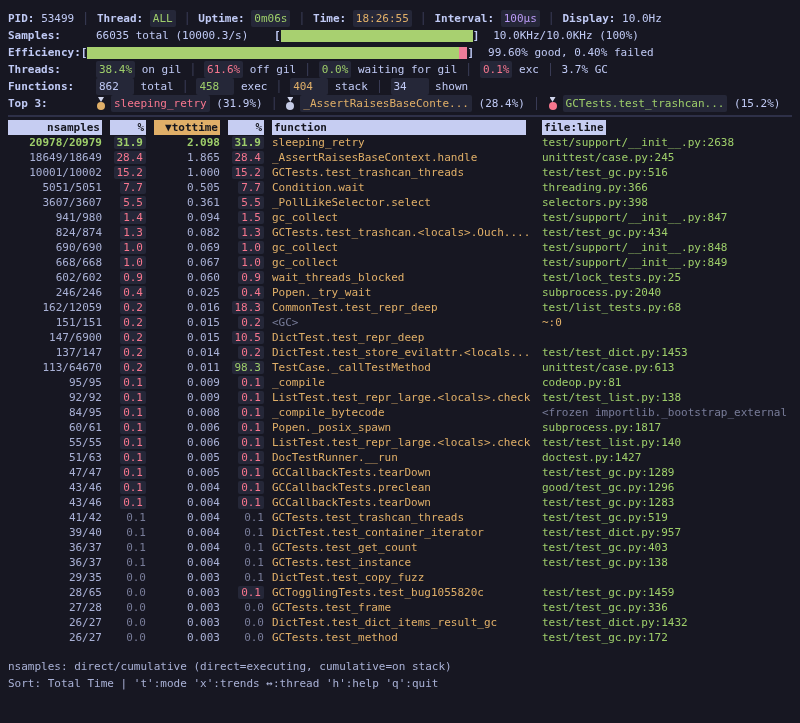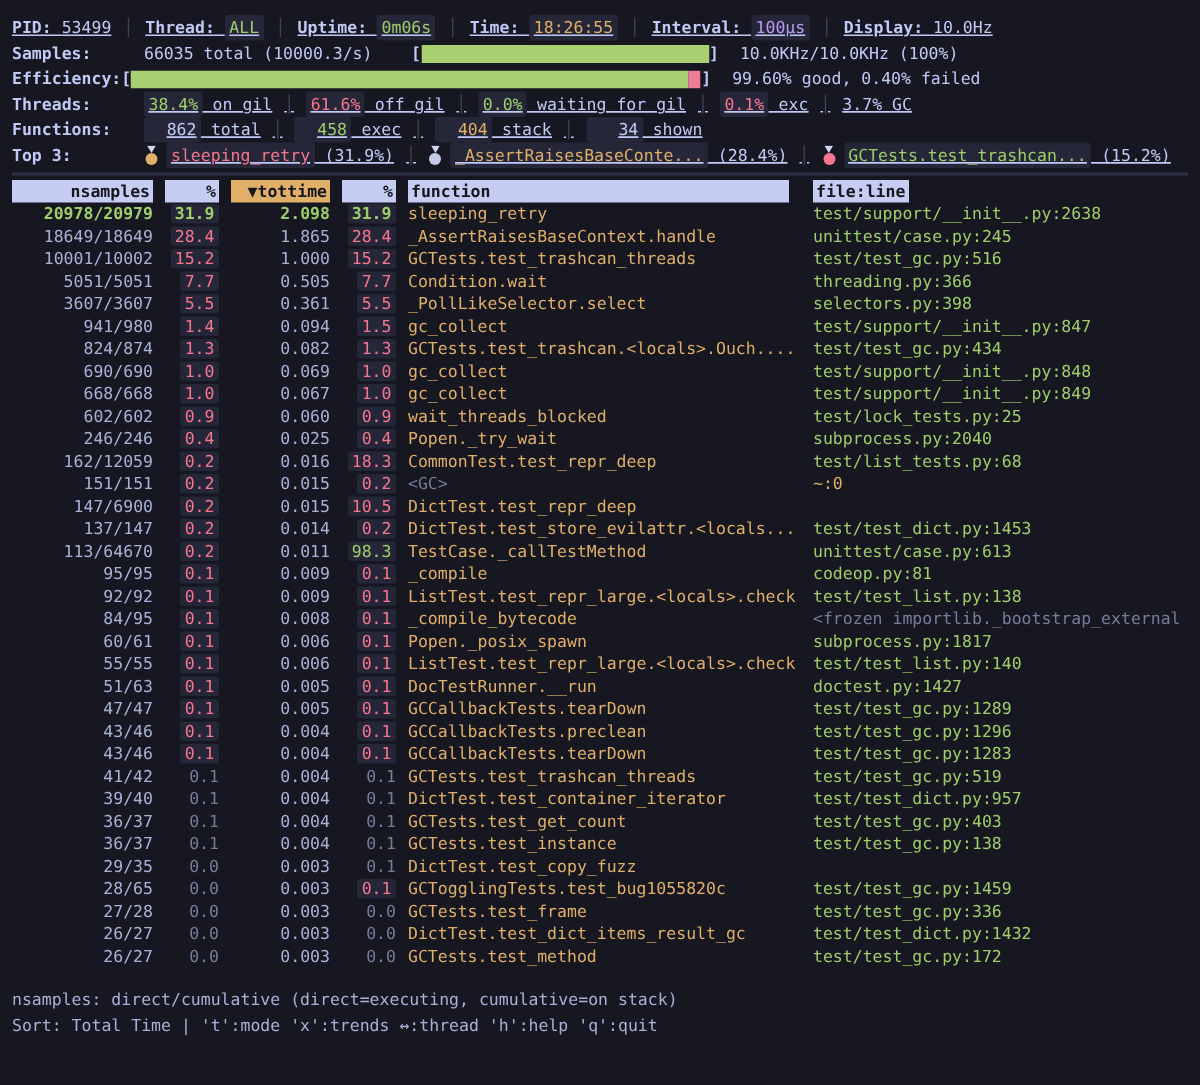--- a/index.html
+++ b/index.html
@@ -9,26 +9,26 @@
     --hbg:#c6cdf2; --htxt:#15161e; --bargreen:#a8d070; --barred:#ee7d9a;
   }
   *{margin:0;padding:0;box-sizing:border-box}
   body{background:#0e0e14;font-family:"DejaVu Sans Mono",monospace;}
   .screen{width:800px;height:723px;background:var(--bg);padding:10px 8px 0 8px;overflow:hidden;position:relative;font-size:11px;color:var(--fg);}
   .title{font-weight:bold;height:17px;line-height:17px;}
   .statline{display:flex;align-items:center;height:17px;line-height:17px;white-space:pre;}
   .slabel{font-weight:bold;color:var(--fg);}
   .lblcol{display:inline-block;width:88px;font-weight:bold;flex:none;}
   .sep{color:var(--sep);padding:0 8px;}
-  .stat-item{display:inline-flex;align-items:center;white-space:pre;text-decoration:underline;}
+  .stat-item{display:inline-flex;align-items:center;white-space:pre;}
   .chip{background:var(--chip);padding:0 3px;border-radius:2px;}
   .c-green{color:var(--green)} .c-red{color:var(--red)} .c-orange{color:var(--orange)}
   .c-purple{color:var(--purple)} .c-gray{color:var(--dim)} .c-fg{color:var(--fg)}
   .stext{color:var(--fg);}
-  .fval{display:inline-block;min-width:38px;text-align:right;}
+  .fval{display:inline-block;min-width:38px;}
   .bracket{font-weight:bold;color:var(--fg);}
   .bar{display:inline-flex;height:12px;overflow:hidden;flex:none;}
   .bar .good{background:var(--bargreen);height:100%;}
   .bar .bad{background:var(--barred);height:100%;}
   .samples-text{display:inline-block;width:178px;flex:none;}
   .right-text{margin-left:14px;}
   .rule{border:none;border-top:2px solid var(--rule);margin:3px 0 3px 0;}
   
   .medal{position:relative;display:inline-block;width:10px;height:13px;margin-right:5px;flex:none;}
   .medal::before{content:"";position:absolute;top:0;left:2px;width:6px;height:5px;background:#d0d5ec;clip-path:polygon(0 0,100% 0,50% 100%);}
@@ -108,21 +108,21 @@
       <div class="trow"><div class="cell num">147/6900</div><div class="cell num"><span class="c-red chip">0.2</span></div><div class="cell num">0.015</div><div class="cell num"><span class="c-red chip">10.5</span></div><div class="cell fn c-orange">DictTest.test_repr_deep</div></div>
       <div class="trow"><div class="cell num">137/147</div><div class="cell num"><span class="c-red chip">0.2</span></div><div class="cell num">0.014</div><div class="cell num"><span class="c-red chip">0.2</span></div><div class="cell fn c-orange">DictTest.test_store_evilattr.&lt;locals...</div><div class="cell fl c-green">test/test_dict.py:1453</div></div>
       <div class="trow"><div class="cell num">113/64670</div><div class="cell num"><span class="c-red chip">0.2</span></div><div class="cell num">0.011</div><div class="cell num"><span class="c-green chip">98.3</span></div><div class="cell fn c-orange">TestCase._callTestMethod</div><div class="cell fl c-green">unittest/case.py:613</div></div>
       <div class="trow"><div class="cell num">95/95</div><div class="cell num"><span class="c-red chip">0.1</span></div><div class="cell num">0.009</div><div class="cell num"><span class="c-red chip">0.1</span></div><div class="cell fn c-orange">_compile</div><div class="cell fl c-green">codeop.py:81</div></div>
       <div class="trow"><div class="cell num">92/92</div><div class="cell num"><span class="c-red chip">0.1</span></div><div class="cell num">0.009</div><div class="cell num"><span class="c-red chip">0.1</span></div><div class="cell fn c-orange">ListTest.test_repr_large.&lt;locals&gt;.check</div><div class="cell fl c-green">test/test_list.py:138</div></div>
       <div class="trow"><div class="cell num">84/95</div><div class="cell num"><span class="c-red chip">0.1</span></div><div class="cell num">0.008</div><div class="cell num"><span class="c-red chip">0.1</span></div><div class="cell fn c-orange">_compile_bytecode</div><div class="cell fl c-gray">&lt;frozen importlib._bootstrap_external</div></div>
       <div class="trow"><div class="cell num">60/61</div><div class="cell num"><span class="c-red chip">0.1</span></div><div class="cell num">0.006</div><div class="cell num"><span class="c-red chip">0.1</span></div><div class="cell fn c-orange">Popen._posix_spawn</div><div class="cell fl c-green">subprocess.py:1817</div></div>
       <div class="trow"><div class="cell num">55/55</div><div class="cell num"><span class="c-red chip">0.1</span></div><div class="cell num">0.006</div><div class="cell num"><span class="c-red chip">0.1</span></div><div class="cell fn c-orange">ListTest.test_repr_large.&lt;locals&gt;.check</div><div class="cell fl c-green">test/test_list.py:140</div></div>
       <div class="trow"><div class="cell num">51/63</div><div class="cell num"><span class="c-red chip">0.1</span></div><div class="cell num">0.005</div><div class="cell num"><span class="c-red chip">0.1</span></div><div class="cell fn c-orange">DocTestRunner.__run</div><div class="cell fl c-green">doctest.py:1427</div></div>
       <div class="trow"><div class="cell num">47/47</div><div class="cell num"><span class="c-red chip">0.1</span></div><div class="cell num">0.005</div><div class="cell num"><span class="c-red chip">0.1</span></div><div class="cell fn c-orange">GCCallbackTests.tearDown</div><div class="cell fl c-green">test/test_gc.py:1289</div></div>
-      <div class="trow"><div class="cell num">43/46</div><div class="cell num"><span class="c-red chip">0.1</span></div><div class="cell num">0.004</div><div class="cell num"><span class="c-red chip">0.1</span></div><div class="cell fn c-orange">GCCallbackTests.preclean</div><div class="cell fl c-green">test/test_gc.py:1296</div></div>
+      <div class="trow"><div class="cell num">43/46</div><div class="cell num"><span class="c-red chip">0.1</span></div><div class="cell num">0.004</div><div class="cell num"><span class="c-red chip">0.1</span></div><div class="cell fn c-orange">GCCallbackTests.preclean</div><div class="cell fl c-green">good/test_gc.py:1296</div></div>
       <div class="trow"><div class="cell num">43/46</div><div class="cell num"><span class="c-red chip">0.1</span></div><div class="cell num">0.004</div><div class="cell num"><span class="c-red chip">0.1</span></div><div class="cell fn c-orange">GCCallbackTests.tearDown</div><div class="cell fl c-green">test/test_gc.py:1283</div></div>
       <div class="trow"><div class="cell num">41/42</div><div class="cell num"><span class="c-gray">0.1</span></div><div class="cell num">0.004</div><div class="cell num"><span class="c-gray">0.1</span></div><div class="cell fn c-orange">GCTests.test_trashcan_threads</div><div class="cell fl c-green">test/test_gc.py:519</div></div>
       <div class="trow"><div class="cell num">39/40</div><div class="cell num"><span class="c-gray">0.1</span></div><div class="cell num">0.004</div><div class="cell num"><span class="c-gray">0.1</span></div><div class="cell fn c-orange">DictTest.test_container_iterator</div><div class="cell fl c-green">test/test_dict.py:957</div></div>
       <div class="trow"><div class="cell num">36/37</div><div class="cell num"><span class="c-gray">0.1</span></div><div class="cell num">0.004</div><div class="cell num"><span class="c-gray">0.1</span></div><div class="cell fn c-orange">GCTests.test_get_count</div><div class="cell fl c-green">test/test_gc.py:403</div></div>
       <div class="trow"><div class="cell num">36/37</div><div class="cell num"><span class="c-gray">0.1</span></div><div class="cell num">0.004</div><div class="cell num"><span class="c-gray">0.1</span></div><div class="cell fn c-orange">GCTests.test_instance</div><div class="cell fl c-green">test/test_gc.py:138</div></div>
       <div class="trow"><div class="cell num">29/35</div><div class="cell num"><span class="c-gray">0.0</span></div><div class="cell num">0.003</div><div class="cell num"><span class="c-gray">0.1</span></div><div class="cell fn c-orange">DictTest.test_copy_fuzz</div></div>
       <div class="trow"><div class="cell num">28/65</div><div class="cell num"><span class="c-gray">0.0</span></div><div class="cell num">0.003</div><div class="cell num"><span class="c-red chip">0.1</span></div><div class="cell fn c-orange">GCTogglingTests.test_bug1055820c</div><div class="cell fl c-green">test/test_gc.py:1459</div></div>
       <div class="trow"><div class="cell num">27/28</div><div class="cell num"><span class="c-gray">0.0</span></div><div class="cell num">0.003</div><div class="cell num"><span class="c-gray">0.0</span></div><div class="cell fn c-orange">GCTests.test_frame</div><div class="cell fl c-green">test/test_gc.py:336</div></div>
       <div class="trow"><div class="cell num">26/27</div><div class="cell num"><span class="c-gray">0.0</span></div><div class="cell num">0.003</div><div class="cell num"><span class="c-gray">0.0</span></div><div class="cell fn c-orange">DictTest.test_dict_items_result_gc</div><div class="cell fl c-green">test/test_dict.py:1432</div></div>
       <div class="trow"><div class="cell num">26/27</div><div class="cell num"><span class="c-gray">0.0</span></div><div class="cell num">0.003</div><div class="cell num"><span class="c-gray">0.0</span></div><div class="cell fn c-orange">GCTests.test_method</div><div class="cell fl c-green">test/test_gc.py:172</div></div>

